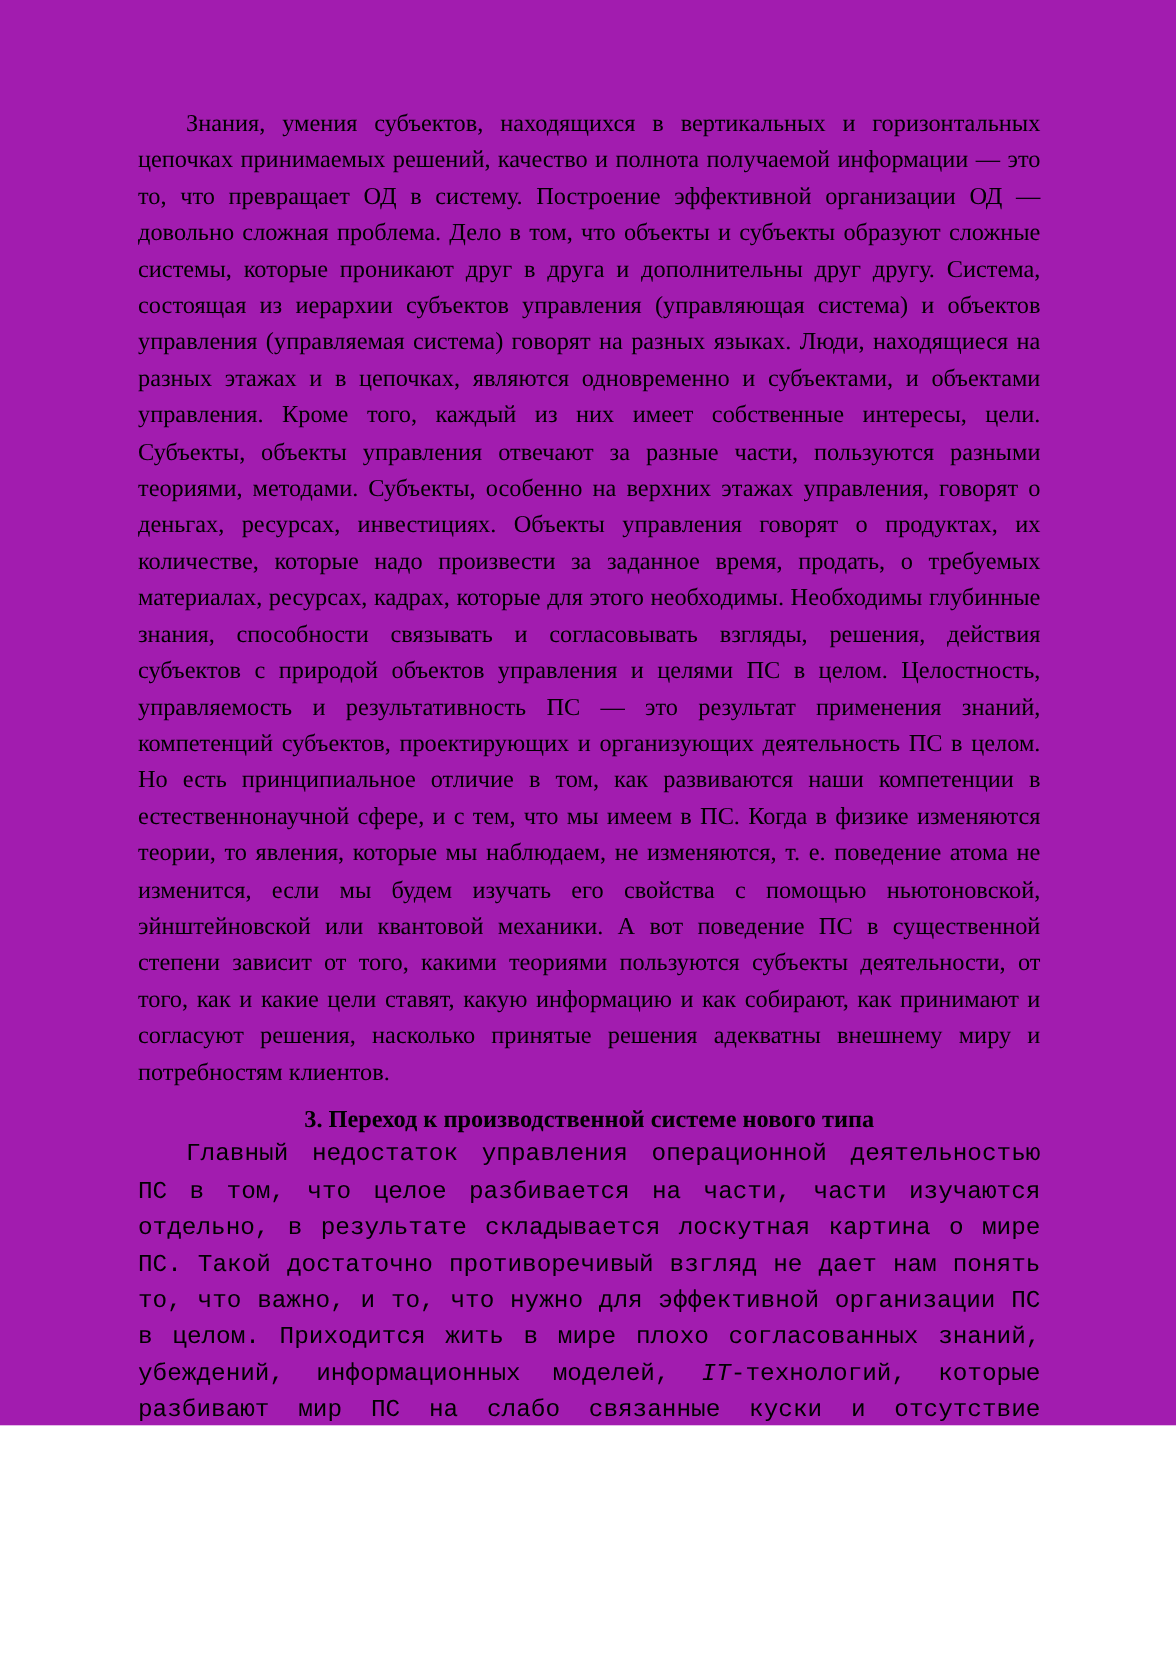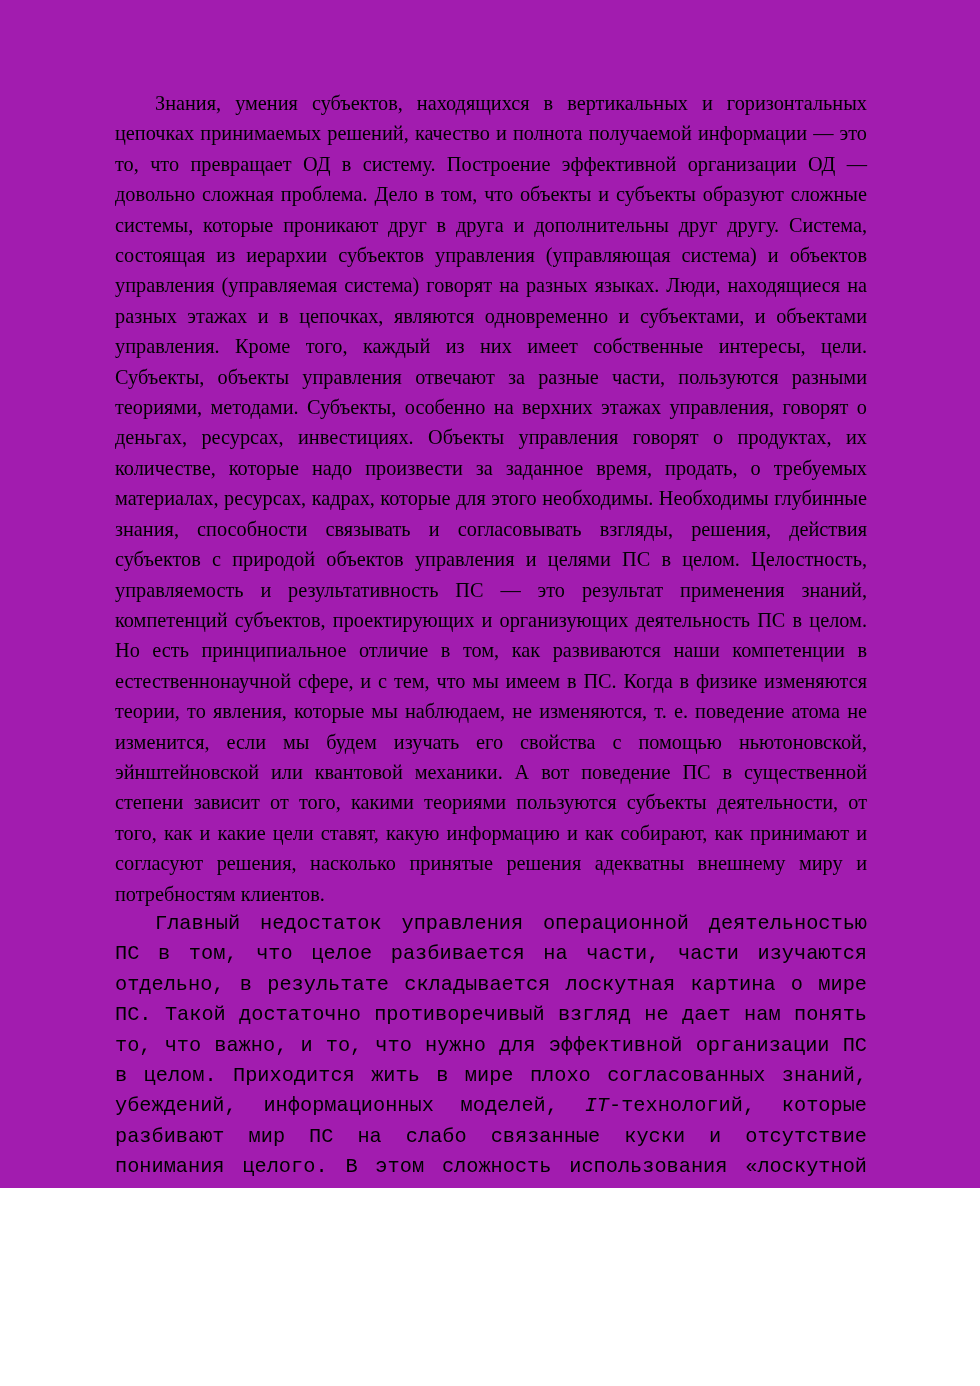--- a/index.html
+++ b/index.html
@@ -61,19 +61,20 @@
   }
 </style>
 </head>
 <body>
 
 <div class="page">
   <div class="content">
 
     <p class="body-par">Знания, умения субъектов, находящихся в вертикальных и горизонтальных цепочках принимаемых решений, качество и полнота получаемой информации — это то, что превращает ОД в систему. Построение эффективной организации ОД — довольно сложная проблема. Дело в том, что объекты и субъекты образуют сложные системы, которые проникают друг в друга и дополнительны друг другу. Система, состоящая из иерархии субъектов управления (управляющая система) и объектов управления (управляемая система) говорят на разных языках. Люди, находящиеся на разных этажах и в цепочках, являются одновременно и субъектами, и объектами управления. Кроме того, каждый из них имеет собственные интересы, цели. Субъекты, объекты управления отвечают за разные части, пользуются разными теориями, методами. Субъекты, особенно на верхних этажах управления, говорят о деньгах, ресурсах, инвестициях. Объекты управления говорят о продуктах, их количестве, которые надо произвести за заданное время, продать, о требуемых материалах, ресурсах, кадрах, которые для этого необходимы. Необходимы глубинные знания, способности связывать и согласовывать взгляды, решения, действия субъектов с природой объектов управления и целями ПС в целом. Целостность, управляемость и результативность ПС — это результат применения знаний, компетенций субъектов, проектирующих и организующих деятельность ПС в целом. Но есть принципиальное отличие в том, как развиваются наши компетенции в естественнонаучной сфере, и с тем, что мы имеем в ПС. Когда в физике изменяются теории, то явления, которые мы наблюдаем, не изменяются, т. е. поведение атома не изменится, если мы будем изучать его свойства с помощью ньютоновской, эйнштейновской или квантовой механики. А вот поведение ПС в существенной степени зависит от того, какими теориями пользуются субъекты деятельности, от того, как и какие цели ставят, какую информацию и как собирают, как принимают и согласуют решения, насколько принятые решения адекватны внешнему миру и потребностям клиентов.</p>
 
+    <h2 class="section-heading">3. Переход к производственной системе нового типа</h2>
 
     <p class="body-par par-after-heading"><span>Главный недостаток управления операционной деятельностью ПС в том, что целое разбивается на части, части изучаются отдельно, в результате складывается лоскутная картина о мире ПС. Такой достаточно противоречивый взгляд не дает нам понять то, что важно, и то, что нужно для эффективной организации ПС в целом. Приходится жить в мире плохо согласованных знаний, убеждений, информационных моделей, </span><em>IT</em><span>-технологий, которые разбивают мир ПС на слабо связанные куски и отсутствие понимания целого. В этом сложность использования «лоскутной реальности» для достижения конкурентных целей ПС. Она направляет наши действия без анализа последствий, видения будущего, без каких-либо гарантий, что выбранные решения — правильные. Реальность, которую мы наблюдаем, не является некоторой объективной реальностью, а является абсолютно субъективной и конструктивной в том смысле, что она продукт нашей деятельности. То, какими знаниями мы обладаем, как понимаем деятельность ПС, оцениваем ситуации, принимаем решения, и то, что получается в результате, — это все то, что мы сами «натворили». Суще-</span></p>
 
   </div>
 
   <div class="page-number">8</div>
 </div>
 
 </body></html>

